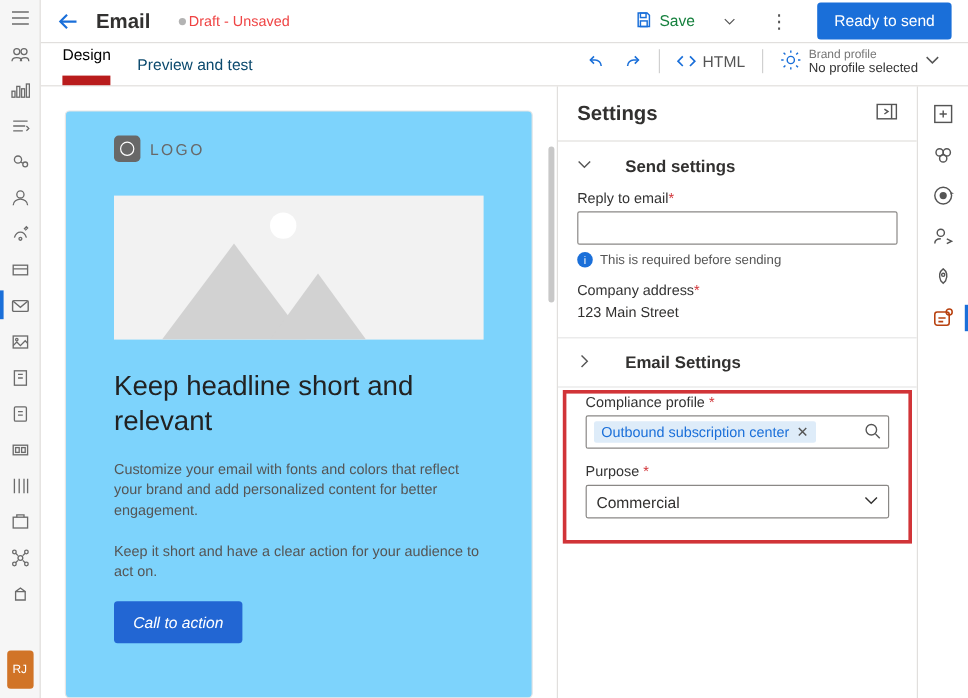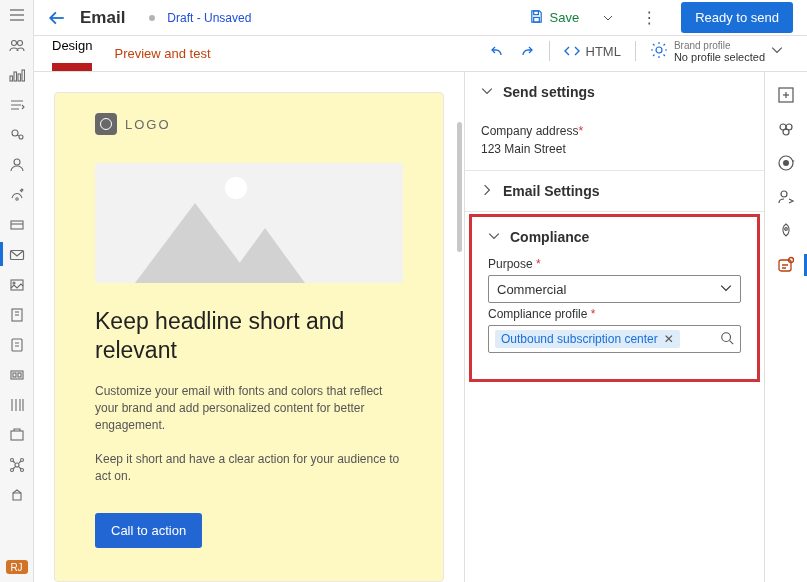--- a/index.html
+++ b/index.html
@@ -4,67 +4,67 @@
 <style>
   * { box-sizing: border-box; }
   body { margin:0; font-family: "Segoe UI", Arial, sans-serif; font-size:13px; color:#323130; background:#fff; width:807px; height:582px; overflow:hidden; }
   .root { display:flex; height:582px; }
   .leftrail { width:34px; background:#f6f6f6; border-right:1px solid #e1dfdd; display:flex; flex-direction:column; align-items:center; padding-top:6px; gap:12px; }
   .leftrail .railicon { width:18px; height:18px; color:#6b6b6b; display:flex; align-items:center; justify-content:center; cursor:pointer; }
   .leftrail .railicon svg { width:16px; height:16px; }
   .leftrail .active { position:relative; }
   .leftrail .active::before { content:""; position:absolute; left:-8px; top:-4px; width:3px; height:24px; background:#1a6fd9; }
   .leftrail .spacer { flex:1; }
-  .badge { width:22px; height:14px; background:#d17427; color:#fff; border-radius:3px; font-size:10px; display:flex; align-items:center; justify-content:center; margin-bottom:8px; }
+  .badge { width:22px; height:32px; background:#d17427; color:#fff; border-radius:3px; font-size:10px; display:flex; align-items:center; justify-content:center; margin-bottom:8px; }
   .main { flex:1; display:flex; flex-direction:column; }
   .topbar { height:42px; border-bottom:1px solid #e1dfdd; display:flex; align-items:center; padding:0 14px; gap:14px; }
   .back { width:18px; height:18px; color:#1a6fd9; cursor:pointer; }
   .title { font-size:17px; font-weight:600; }
-  .draft { color:#1d4ed8; font-size:12px; display:flex; align-items:center; gap:12px; margin-left:10px; }
+  .draft { color:#ef4444; font-size:12px; display:flex; align-items:center; gap:2px; margin-left:10px; }
   .draft-dot { width:6px; height:6px; border-radius:50%; background:#b3b3b3; }
   .topbar .grow { flex:1; }
   .savebtn { display:flex; align-items:center; gap:6px; color:#15803d; font-size:13px; cursor:pointer; padding:4px 6px; }
   .saveicon svg { width:15px; height:15px; }
   .savedrop { color:#555; font-size:12px; padding:0 4px; cursor:pointer; position:relative; top:1px; }
   .dots { color:#555; padding:0 10px; cursor:pointer; font-size:16px; }
   .readybtn { background:#1a6fd9; color:#fff; border-radius:3px; padding:8px 14px; font-size:13px; cursor:pointer; }
   .ribbon { height:42px; border-bottom:1px solid #e1dfdd; display:flex; align-items:flex-end; padding:0 18px; gap:22px; position:relative; }
-  .tab { padding:0 0 10px 0; font-size:13px; color:#c2410c; cursor:pointer; }
+  .tab { padding:0 0 10px 0; font-size:13px; color:#0c4a6e; cursor:pointer; }
   .tab.selected { color:#000; border-bottom:8px solid #b91c1c; }
   .ribbon .grow { flex:1; }
   .ribtools { display:flex; align-items:center; gap:14px; padding-bottom:8px; }
   .ribtool { display:flex; align-items:center; gap:6px; cursor:pointer; color:#555; font-size:13px; }
   .ribtool svg { width:16px; height:16px; }
   .vsep { width:1px; height:20px; background:#d0d0d0; }
   .brand { display:flex; align-items:center; gap:6px; padding-right:6px; cursor:pointer; }
   .brand .gear svg { width:18px; height:18px; color:#1a6fd9; }
   .brand .txt { font-size:10px; color:#767676; line-height:1.1; }
   .brand .txt .b2 { font-size:11px; color:#333; }
   .brand .caret { font-size:12px; color:#555; }
   .content { flex:1; display:flex; }
   .canvas { width:430px; padding:20px 20px 0 20px; position:relative; }
   .cscroll { position:absolute; right:2px; top:50px; width:5px; height:130px; background:#c8c8c8; border-radius:3px; }
-  .email { background:#fef9c3; border:1px solid #e6e6e6; border-radius:4px; padding:20px 40px; height:490px; }
+  .email { background:#7dd3fc; border:1px solid #e6e6e6; border-radius:4px; padding:20px 40px; height:490px; }
   .logo { display:flex; align-items:center; gap:8px; color:#686868; letter-spacing:2px; font-size:13px; }
   .logoicon { width:22px; height:22px; background:#686868; border-radius:4px; position:relative; }
   .logoicon::after { content:""; position:absolute; left:5px; top:5px; width:10px; height:10px; border:1px solid #fff; border-radius:50%; }
   .hero { margin-top:28px; width:100%; height:120px; background:#f2f2f2; position:relative; overflow:hidden; }
   .hero .mtn1 { position:absolute; left:40px; bottom:0; width:0; height:0; border-left:60px solid transparent; border-right:60px solid transparent; border-bottom:80px solid #d2d2d2; }
   .hero .mtn2 { position:absolute; left:130px; bottom:0; width:0; height:0; border-left:40px solid transparent; border-right:40px solid transparent; border-bottom:55px solid #d2d2d2; }
   .hero .sun { position:absolute; left:130px; top:14px; width:22px; height:22px; border-radius:50%; background:#fff; }
   .headline { margin-top:24px; font-size:23px; line-height:1.25; color:#222; }
   .body1 { margin-top:18px; font-size:12px; color:#555; line-height:1.45; }
   .body2 { margin-top:16px; font-size:12px; color:#555; line-height:1.45; }
-  .cta { margin-top:28px; display:inline-block; background:#2266d3; color:#fff; font-size:13px; padding:10px 16px; border-radius:3px; cursor:pointer; }
+  .cta { margin-top:16px; display:inline-block; background:#2266d3; color:#fff; font-size:13px; padding:10px 16px; border-radius:3px; cursor:pointer;font-style:italic; }
   .panel { width:300px; border-left:1px solid #e1dfdd; display:flex; flex-direction:column; overflow:hidden; }
   .phead { height:46px; border-bottom:1px solid #e1dfdd; display:flex; align-items:center; padding:0 16px; justify-content:space-between; }
   .phead .pt { font-size:17px; font-weight:600; }
   .phead .dock svg { width:18px; height:14px; color:#555; cursor:pointer; }
   .section { border-bottom:1px solid #e6e6e6; }
-  .shead { display:flex; align-items:center; gap:10px; height:40px; padding:0 16px; cursor:pointer; font-size:14px; font-weight:600; }
+  .shead { display:flex; align-items:center; gap:28px; height:40px; padding:0 16px; cursor:pointer; font-size:14px; font-weight:600; }
   .caret svg { width:12px; height:12px; color:#555; }
   .sbody { padding:0 16px 14px 16px; }
   .flabel { font-size:12px; color:#333; margin-bottom:4px; }
   .req { color:#d13438; }
   .input { width:100%; height:28px; border:1px solid #8a8886; border-radius:2px; background:#fff; }
   .info { margin-top:6px; display:flex; gap:6px; align-items:center; font-size:11px; color:#555; }
   .info .i { width:13px; height:13px; border-radius:50%; background:#1a6fd9; color:#fff; font-size:9px; display:flex; align-items:center; justify-content:center; }
   .addr { margin-top:12px; font-size:12px; }
   .link { color:#1a6fd9; font-size:12px; cursor:pointer; margin-top:4px; }
   .highlighted { border:3px solid #d13438; margin:2px 4px; }
@@ -296,76 +296,86 @@
               <div class="sun"></div>
           </div>
           <div class="headline">Keep headline short and relevant</div>
           <div class="body1">Customize your email with fonts and colors that reflect your brand and add personalized content for better engagement.</div>
           <div class="body2">Keep it short and have a clear action for your audience to act on.</div>
           <div class="cta">Call to action</div>
         </div>
       </div>
 
       <div class="panel">
+        <div class="phead">
+          <div class="pt">Settings</div>
+          <div class="dock"><svg viewBox="0 0 18 14" fill="none" stroke="currentColor" stroke-width="1.2">
+                <rect x="1" y="1" width="16" height="12"></rect>
+                <line x1="13" y1="1" x2="13" y2="13"></line>
+                <polyline points="7,5 10,7 7,9"></polyline>
+              </svg></div>
+        </div>
 
         <div class="section">
           <div class="shead">
             <span class="caret"><svg viewBox="0 0 10 10" stroke="currentColor" fill="none">
                   <polyline points="1,3 5,7 9,3"></polyline>
                 </svg></span>
             <span>Send settings</span>
           </div>
           <div class="sbody">
+            <div class="field">
+              <div class="flabel"><span>Reply to email</span><span class="req">*</span></div>
+              <div class="input"></div>
+              <div class="info">
+                  <span class="i">i</span>
+                  <span>This is required before sending</span>
+                </div>
+            </div>
             <div class="addr">
               <div class="flabel"><span>Company address</span><span class="req">*</span></div>
               <div>123 Main Street</div>
             </div>
           </div>
         </div>
 
         <div class="section">
           <div class="shead">
             <span class="caret"><svg viewBox="0 0 10 10" stroke="currentColor" fill="none">
                   <polyline points="3,1 7,5 3,9"></polyline>
                 </svg></span>
             <span>Email Settings</span>
           </div>
         </div>
 
         <div class="highlighted">
-          <div class="shead" style="border-bottom:none">
-            <span class="caret"><svg viewBox="0 0 10 10" stroke="currentColor" fill="none">
-                  <polyline points="1,3 5,7 9,3"></polyline>
-                </svg></span>
-            <span>Compliance</span>
-          </div>
           <div class="sbody">
-            <div class="field" style="margin-bottom:4px">
-              <div class="flabel"><span>Purpose</span> <span class="req">*</span></div>
-              <div class="select">
-                <span>Commercial</span>
-                <span><svg width="12" height="12" viewBox="0 0 10 10" stroke="currentColor" fill="none">
-                      <polyline points="1,3 5,7 9,3"></polyline>
-                    </svg></span>
-              </div>
-            </div>
             <div class="field">
               <div class="flabel"><span>Compliance profile</span> <span class="req">*</span></div>
               <div class="combo">
                 <span class="chip">
                     <span>Outbound subscription center</span>
                     <span class="x">✕</span>
                   </span>
                 <span class="grow"></span>
                 <span class="sicon"><svg viewBox="0 0 16 16" fill="none" stroke="currentColor" stroke-width="1.3">
                       <circle cx="7" cy="7" r="5"></circle>
                       <line x1="11" y1="11" x2="15" y2="15"></line>
                     </svg></span>
               </div>
             </div>
+            <div class="field" style="margin-bottom:4px">
+              <div class="flabel"><span>Purpose</span> <span class="req">*</span></div>
+              <div class="select">
+                <span>Commercial</span>
+                <span><svg width="12" height="12" viewBox="0 0 10 10" stroke="currentColor" fill="none">
+                      <polyline points="1,3 5,7 9,3"></polyline>
+                    </svg></span>
+              </div>
+            </div>
           </div>
         </div>
 
       </div>
 
       <div class="toolcol">
         <div class="t"><svg viewBox="0 0 18 18" fill="none" stroke="currentColor" stroke-width="1.2">
               <rect x="2" y="2" width="14" height="14"></rect>
               <line x1="9" y1="6" x2="9" y2="12"></line>
               <line x1="6" y1="9" x2="12" y2="9"></line>

